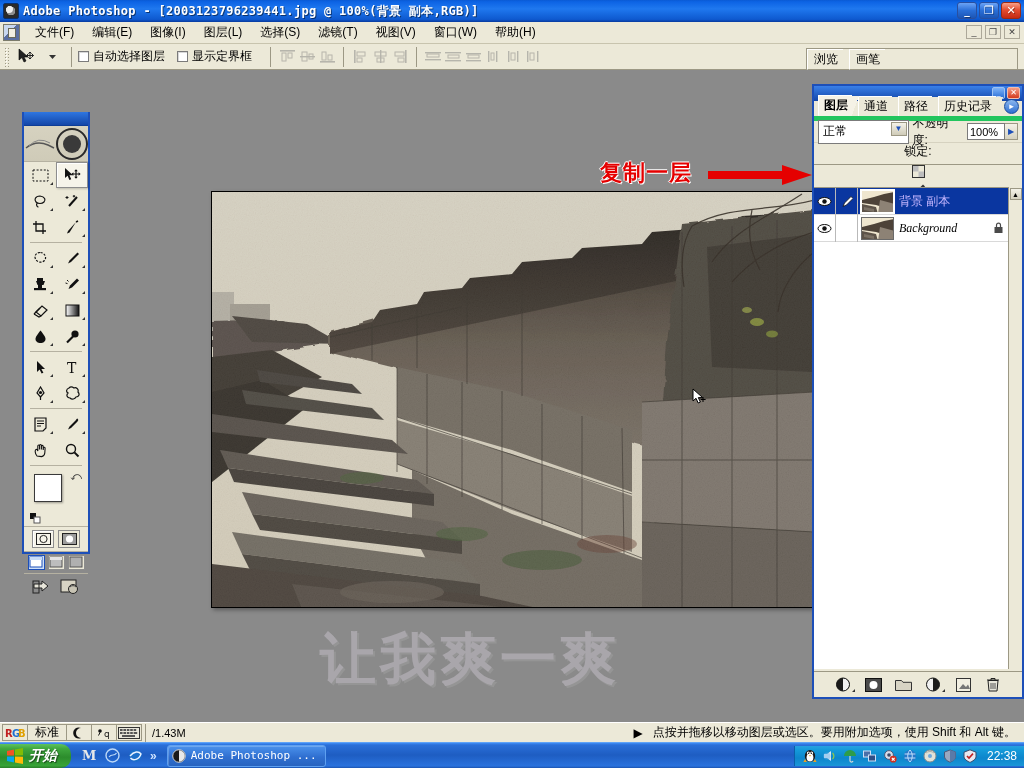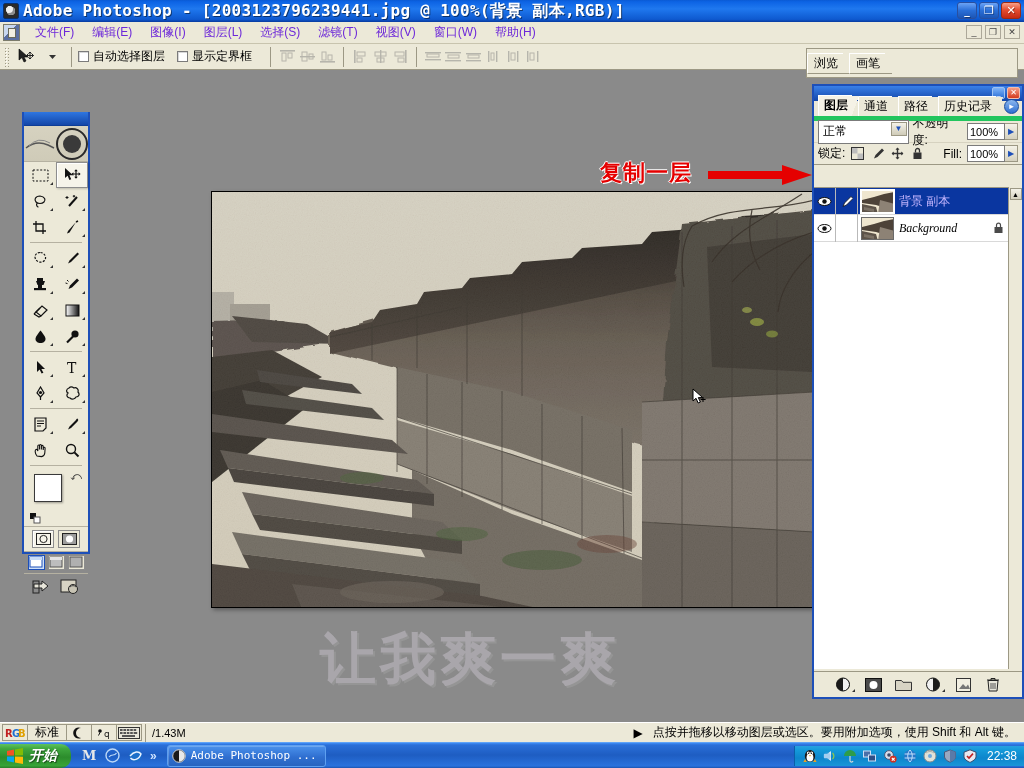--- a/index.html
+++ b/index.html
@@ -22,21 +22,21 @@
     background: radial-gradient(circle at 40% 40%, #eaeaea 0 30%, #2a2a2a 32% 100%);
     border:1px solid #0a2f6b; position:relative; flex:none;
   }
   #titlebar .tb-icon::after{
     content:""; position:absolute; left:3px; top:3px; width:8px; height:8px;
     border-radius:50%; background:#f0f0f0;
     box-shadow: inset -2px -2px 0 #8c8c8c;
   }
   #title-text {
     font-family:"DejaVu Sans Mono","Liberation Mono",monospace;
-    font-size:16px; font-weight:bold; letter-spacing:0.3px;
+    font-size:12px; font-weight:bold; letter-spacing:0.3px;
     text-shadow:1px 1px 0 rgba(0,0,0,.5); white-space:nowrap;
   }
   .winbtns { position:absolute; right:3px; top:2px; display:flex; gap:2px; }
   .winbtn {
     width:20px; height:17px; border:1px solid #2a4f9e; border-radius:3px;
     background: linear-gradient(180deg,#6ba3f5,#2a6fd8 50%,#1c55b4);
     color:#fff; font-size:10px; line-height:15px; text-align:center; font-family:"DejaVu Sans",sans-serif;
     position:relative;
   }
   .winbtn.close { background: linear-gradient(180deg,#f7a08a,#e34f32 45%,#c42a12); border-color:#9c2a12; }
@@ -51,21 +51,21 @@
   #menubar .app-mini {
     width:17px;height:17px;margin:0 6px 0 3px;flex:none;border:1px solid #7b7b6b;
     background: linear-gradient(135deg,#c9d8ef 0 40%, #5b6fa0 41% 100%);
     position:relative;
   }
   #menubar .app-mini::after{
     content:""; position:absolute; left:4px; top:3px;width:8px;height:10px;background:#f2efe2;
     box-shadow:inset 0 0 0 1px #6a6a5a;
   }
   .menu-item {
-    padding:2px 9px; font-size:12px; color:#6d28d9; white-space:nowrap; cursor:default;
+    padding:2px 9px; font-size:12px; color:#000000; white-space:nowrap; cursor:default;
   }
   .mb-right { position:absolute; right:4px; top:3px; display:flex; gap:3px; }
   .mb-right i {
     width:16px; height:14px; display:inline-block; border:1px solid #aca899; background:#ece9d8;
     font-style:normal; font-size:9px; line-height:12px; text-align:center; color:#444;
   }
 
   
   #optionsbar {
     position:absolute; left:0; top:44px; width:1024px; height:26px;
@@ -82,22 +82,22 @@
   .opt-sep { width:1px;height:20px;background:#9c9884;margin:0 6px; flex:none;}
   .opt-check { display:flex; align-items:center; gap:4px; margin-right:12px; white-space:nowrap; font-size:12px;}
   .cbox { width:11px;height:11px;border:1px solid #7b7b7b;background:#fff; flex:none;
           box-shadow: inset 1px 1px 0 #d8d8d8;}
   .align-ic { width:20px;height:18px;border:1px solid transparent; flex:none;
     display:flex;align-items:center;justify-content:center; }
   .align-ic svg { opacity:.45; }
 
   
   #palette-well {
-    position:absolute; right:6px; top:48px; width:212px; height:30px;
-    background:#ece9d8; border:1px solid #9c9884; display:flex; align-items:center;
+    position:absolute; right:6px; top:48px; width:212px; height:22px;
+    background:#ece9d8; border:1px solid #9c9884; display:flex; align-items:flex-start;
   }
   .wtab { font-size:12px; padding:1px 5px 1px 6px; background:#ece9d8;
     border-top:1px solid #fff; border-left:1px solid #fff; position:relative; margin-right:6px;
     border-bottom:1px solid #9c9884;}
   .wtab::after { content:""; position:absolute; right:-7px; top:0; width:7px; height:100%;
     background: linear-gradient(to bottom right, #ece9d8 50%, transparent 50.5%);
     border-bottom:1px solid #9c9884;}
 
   
   #toolbox {
@@ -196,21 +196,21 @@
   .combo { width:92px; height:24px; border:1px solid #7b7b7b; background:#fff; display:flex; align-items:center;
     padding-left:4px; font-size:12px; position:relative; }
   .combo .arrow { position:absolute; right:1px; top:1px; width:16px; height:14px;
     background: linear-gradient(180deg,#f4f2e8,#cfcbb8); border:1px solid #9c9884;
     display:flex;align-items:center;justify-content:center; font-size:8px; color:#1d4fb8;}
   .numfield { width:38px;height:17px;border:1px solid #7b7b7b;background:#fff;font-size:11px;
     display:flex;align-items:center;justify-content:flex-start;padding-left:2px;}
   .spin { width:13px;height:17px;border:1px solid #9c9884;border-left:none;
     background:linear-gradient(180deg,#f4f2e8,#d5d1bf); display:flex;align-items:center;justify-content:center;
     font-size:8px; color:#1d4fb8;}
-  #lp-lock { height:22px; display:flex; align-items:center; padding:0 4px; gap:5px; border-bottom:1px solid #9c9884;}
+  #lp-lock { height:22px; display:flex; align-items:center; padding:0 4px; gap:5px; border-bottom:1px solid #9c9884;flex-direction:column;}
   .lockic { width:15px;height:15px;display:flex;align-items:center;justify-content:center;}
   #lp-list { position:absolute; left:0; right:0; top:101px; bottom:28px; background:#fff;
              border-top:1px solid #9c9884; overflow:hidden; }
   .lyr { height:27px; display:flex; align-items:center; border-bottom:1px solid #d9d9d9; position:relative;}
   .lyr.sel { background:#0a36a0; color:#c4b5fd; }
   .eye-cell { width:22px;height:27px;display:flex;align-items:center;justify-content:center;
               border-right:1px solid #b9b9b9; flex:none;}
   .brush-cell { width:22px;height:27px;display:flex;align-items:center;justify-content:center;
               border-right:1px solid #b9b9b9; flex:none;}
   .thumb { width:33px;height:23px;margin:0 5px 0 3px; border:1px solid #6a6a6a; overflow:hidden; flex:none; position:relative;}

